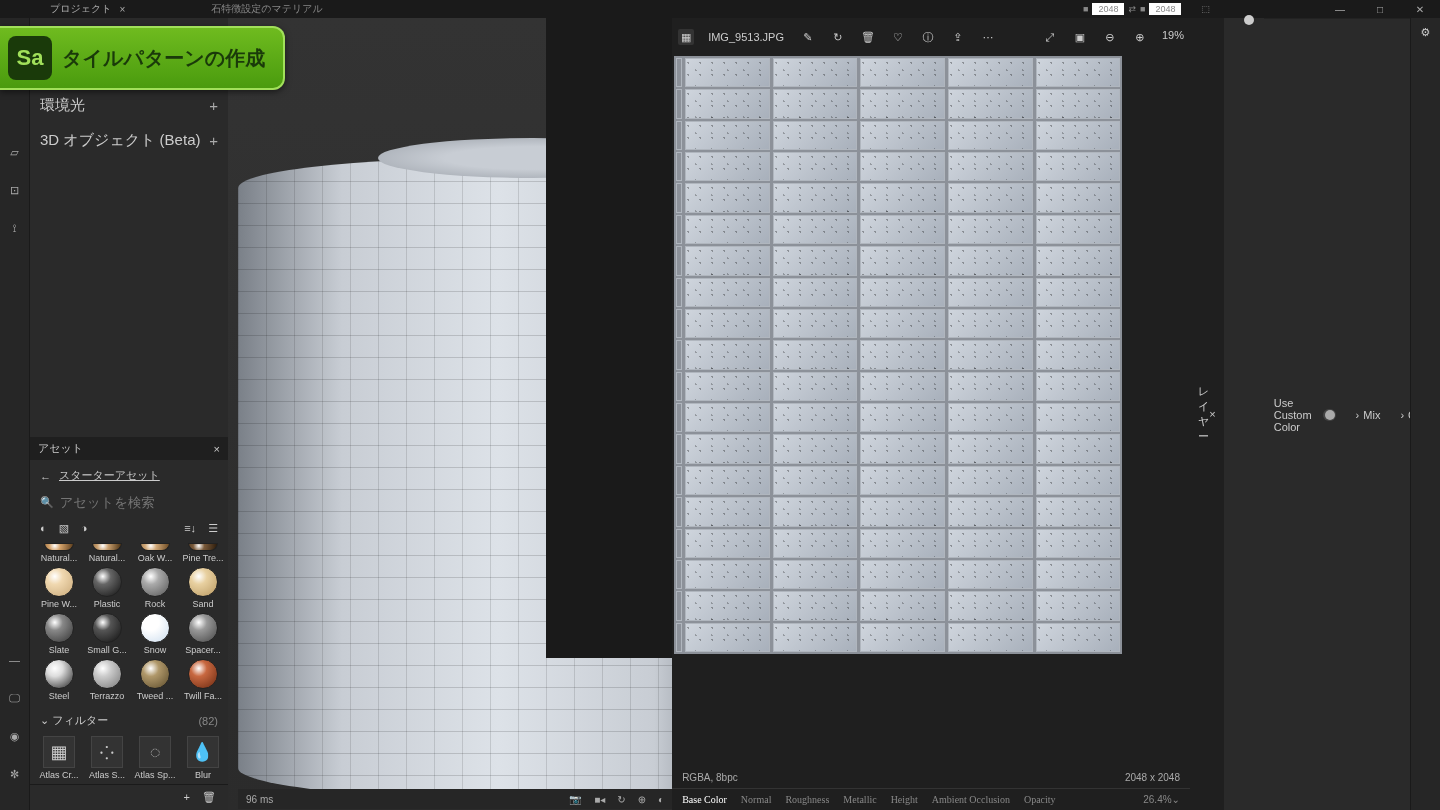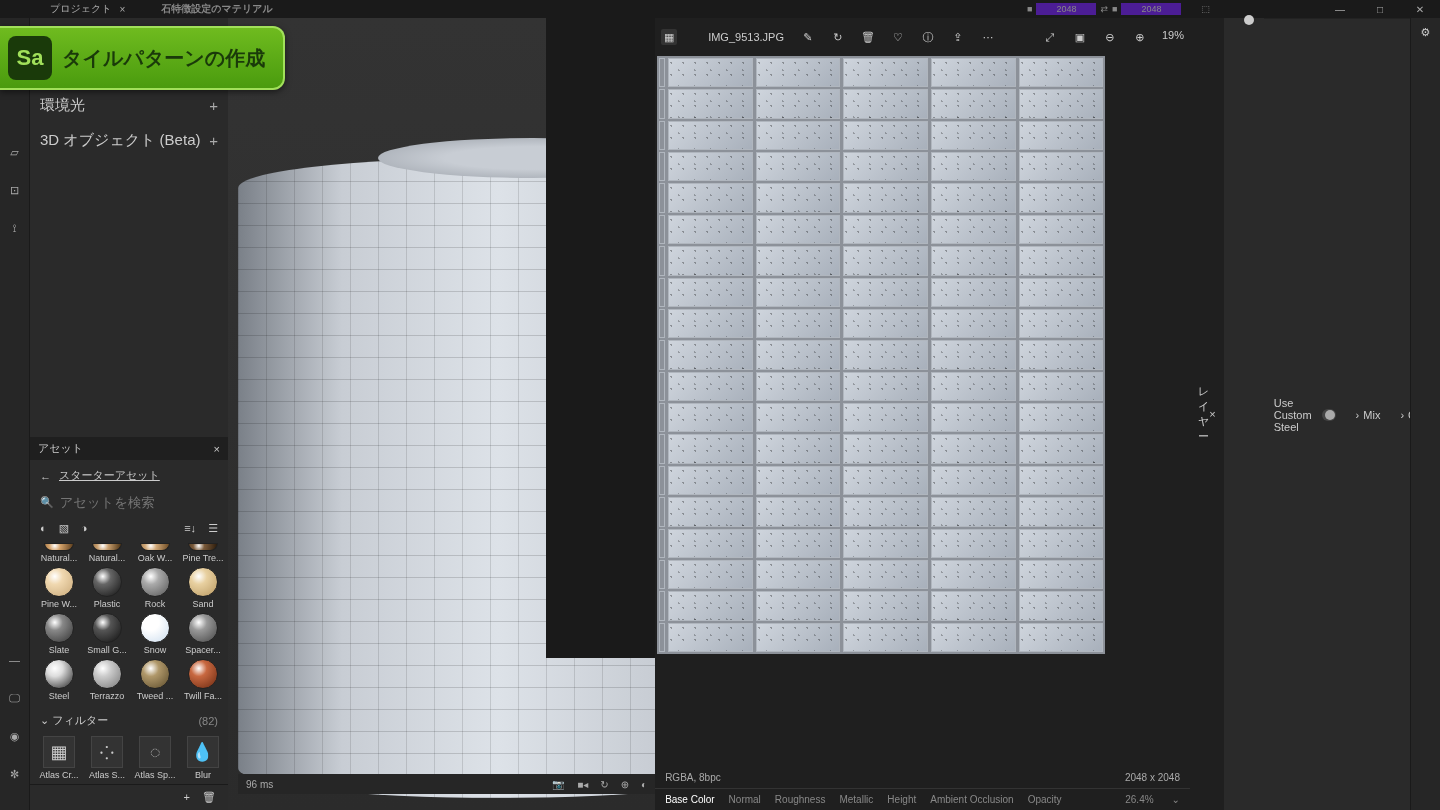--- a/index.html
+++ b/index.html
@@ -3,21 +3,21 @@
 <meta charset="utf-8">
 <style>
 * { margin: 0; padding: 0; box-sizing: border-box; font-family: sans-serif; }
 body { background: #262626; color: #ccc; width: 1440px; height: 810px; overflow: hidden; font-size: 11px; }
 
 .app { display: grid; grid-template-columns: 30px 198px 1fr 220px 30px; grid-template-rows: 18px 1fr; height: 810px; }
 
 .titlebar { grid-column: 1 / -1; background: #1a1a1a; display: flex; align-items: center; font-size: 10px; color: #aaa; position: relative; }
 .titlebar .proj-tab { padding: 0 10px 0 50px; display: flex; align-items: center; gap: 8px; }
 .titlebar .proj-tab .x { cursor: pointer; }
-.titlebar .doc-tab { margin-left: 26px; color: #888; font-weight: bold; }
+.titlebar .doc-tab { margin-left: 76px; color: #888; }
 .win-ctrl { position: absolute; right: 0; display: flex; }
 .win-ctrl div { width: 40px; height: 18px; display: flex; align-items: center; justify-content: center; cursor: pointer; }
 
 .tool-col { background: #262626; border-right: 1px solid #1a1a1a; display: flex; flex-direction: column; align-items: center; padding-top: 6px; gap: 22px; }
 .tool-col .ic { width: 16px; height: 16px; display: flex; align-items: center; justify-content: center; cursor: pointer; color: #aaa; }
 
 .right-tool-col { background: #262626; border-left: 1px solid #1a1a1a; display: flex; flex-direction: column; align-items: center; padding-top: 8px; gap: 20px; justify-content: space-between; }
 .right-tool-col .top, .right-tool-col .bot { display: flex; flex-direction: column; gap: 20px; align-items: center; }
 
 .left-panel { background: #2a2a2a; display: flex; flex-direction: column; }
@@ -40,57 +40,57 @@
 .filt-item .thumb { width: 32px; height: 32px; background: #333; border: 1px solid #444; display: flex; align-items: center; justify-content: center; font-size: 18px; }
 .filt-item .lbl { font-size: 9px; width: 42px; text-align: center; overflow: hidden; text-overflow: ellipsis; white-space: nowrap; }
 .asset-foot { display: flex; justify-content: flex-end; gap: 12px; padding: 6px 12px; border-top: 1px solid #1a1a1a; margin-top: auto; }
 
 .center { display: grid; grid-template-columns: 1fr 1fr; position: relative; }
 .vp3d { background: linear-gradient(#333,#2b2b2b); position: relative; overflow: hidden; }
 .cyl { position: absolute; left: 10px; top: 120px; width: 520px; height: 660px; }
 .cyl-top { width: 310px; height: 40px; border-radius: 50%; background: radial-gradient(ellipse at center, #c8cdd4 40%, #9aa0a8 100%); position: absolute; top: 0; left: 140px; }
 .cyl-body { width: 520px; height: 640px; position: absolute; top: 20px; background: linear-gradient(90deg, #7a8088 0%, #c8cdd4 20%, #dde2e8 50%, #c8cdd4 80%, #6a7078 100%); border-radius: 260px 260px 260px 260px / 30px 30px 30px 30px; background-image: repeating-linear-gradient(0deg, rgba(0,0,0,.15) 0 1px, transparent 1px 22px), repeating-linear-gradient(90deg, rgba(0,0,0,.12) 0 1px, transparent 1px 28px), linear-gradient(90deg, #7a8088 0%, #c8cdd4 20%, #dde2e8 50%, #c8cdd4 80%, #6a7078 100%); }
 .darkbox { position: absolute; left: 318px; top: 0; width: 210px; height: 640px; background: #1a1a1a; }
-.status-3d { position: absolute; bottom: 16px; left: 10px; font-size: 10px; color: #aaa; background: #262626; width: calc(100% - 10px); height: 20px; display: flex; align-items: center; justify-content: space-between; padding: 0 8px; }
+.status-3d { position: absolute; bottom: 1px; left: 10px; font-size: 10px; color: #aaa; background: #262626; width: calc(100% - 10px); height: 20px; display: flex; align-items: center; justify-content: space-between; padding: 0 8px; }
 .status-3d .ricons { display: flex; gap: 12px; }
 
 .vp2d { background: #1f1f1f; position: relative; display: flex; flex-direction: column; }
 .vp2d-bar { display: flex; align-items: center; height: 38px; padding: 0 6px; gap: 8px; font-size: 11px; color: #ccc; }
-.vp2d-bar .fname { margin-left: 23px; }
+.vp2d-bar .fname { margin-left: 6px; }
 .vp2d-bar .spacer { flex: 1; }
 .vp2d-bar .ic { width: 16px; height: 16px; cursor: pointer; display: flex; align-items: center; justify-content: center; }
 .vp2d-bar .grp { display: flex; gap: 14px; }
 .tex { flex: 1; margin: 0 0 8px 2px; display: flex; align-items: flex-start; justify-content: flex-start; overflow: hidden; }
 .tile-grid { width: 448px; height: 598px; background: #8c9199; display: grid; grid-template-rows: repeat(19, 1fr); gap: 2px; padding: 2px; }
 .tile-row { display: grid; grid-template-columns: 6px repeat(5, 1fr); gap: 3px; }
 .tile { background: linear-gradient(135deg, #cfd5dd, #a8b0bb); border: 1px solid #b0b6be; background-image: radial-gradient(circle at 20% 30%, rgba(0,0,0,.3) 1px, transparent 1px), radial-gradient(circle at 60% 70%, rgba(0,0,0,.25) 1px, transparent 1px), linear-gradient(135deg, #cfd5dd, #a8b0bb); background-size: 12px 12px, 16px 16px, auto; }
 .tile.sm { background: #8c9199; }
 .status-2d { height: 22px; display: flex; align-items: center; justify-content: space-between; padding: 0 10px; font-size: 10px; color: #aaa; }
 .channels { height: 22px; display: flex; align-items: center; gap: 14px; padding: 0 10px; font-size: 10px; color: #888; border-top: 1px solid #333; }
-.channels .ch { cursor: pointer; }
+.channels .ch { cursor: pointer; font-family: Liberation Serif, serif; }
 .channels .ch.sel { color: #fff; }
-.channels .pct { margin-left: auto; display: flex; align-items: flex-start; gap: 18px; }
+.channels .pct { margin-left: auto; display: flex; align-items: flex-start; gap: 0; }
 
 .right-panel { background: #2a2a2a; display: flex; flex-direction: row; font-size: 11px; }
 .layer-hdr { display: flex; align-items: center; justify-content: space-between; padding: 3px 8px; font-size: 11px; background: #1f1f1f; }
 .layer-hdr .x { cursor: pointer; }
 .r-spacer { flex: 1; }
 .prop { padding: 8px 10px; display: flex; align-items: center; justify-content: space-between; border-top: 1px solid #222; }
 .slider { flex: 1; margin: 0 10px; height: 4px; background: #444; position: relative; border-radius: 2px; }
 .slider .thumb { position: absolute; top: -3px; left: 0; width: 10px; height: 10px; background: #ccc; border-radius: 50%; }
 .toggle { width: 24px; height: 12px; background: #444; border-radius: 6px; position: relative; }
 .toggle::after { content: ''; position: absolute; width: 10px; height: 10px; background: #aaa; border-radius: 50%; top: 1px; right: 1px; }
 .accordion { padding: 8px 10px; border-top: 1px solid #222; cursor: pointer; display: flex; align-items: center; gap: 4px; }
 
 .badge { position: absolute; top: 26px; left: 0; z-index: 100; display: flex; align-items: center; background: linear-gradient(#6fbb1f,#4a9b0e); border-radius: 0 12px 12px 0; padding: 8px 18px 8px 8px; gap: 10px; box-shadow: 0 2px 6px rgba(0,0,0,.5); border: 2px solid #a1e05a; border-left: none; }
 .badge .logo { width: 44px; height: 44px; background: #1a3a0a; border-radius: 8px; display: flex; align-items: center; justify-content: center; font-size: 22px; font-weight: bold; color: #a1e05a; }
 .badge .txt { font-size: 20px; font-weight: bold; color: #1a3a0a; }
 
 .top-right-controls { position: absolute; top: 0; right: 230px; height: 18px; display: flex; align-items: center; gap: 4px; font-size: 9px; color: #888; }
-.top-right-controls .box { background: #4c1d95; padding: 1px 20px; }
+.top-right-controls .box { background: #ffffff; padding: 1px 6px; }
 </style>
 </head>
 <body>
 
 <div class="app">
   <div class="titlebar">
     <div class="proj-tab">
       <span>プロジェクト</span>
       <span class="x">×</span>
     </div>
@@ -474,21 +474,21 @@
       <span>レイヤー</span>
       <span class="x">×</span>
     </div>
     <div class="r-spacer"></div>
     <div style="padding:0 10px 8px 10px">
         <div class="slider">
           <div class="thumb"></div>
         </div>
       </div>
     <div class="prop">
-      <span>Use Custom Steel</span>
+      <span>Use Custom Color</span>
       <div class="toggle"></div>
     </div>
     <div class="accordion">
         <span>›</span> 
         <span>Mix</span>
       </div>
     <div class="accordion">
         <span>›</span> 
         <span>Cement</span>
       </div>

